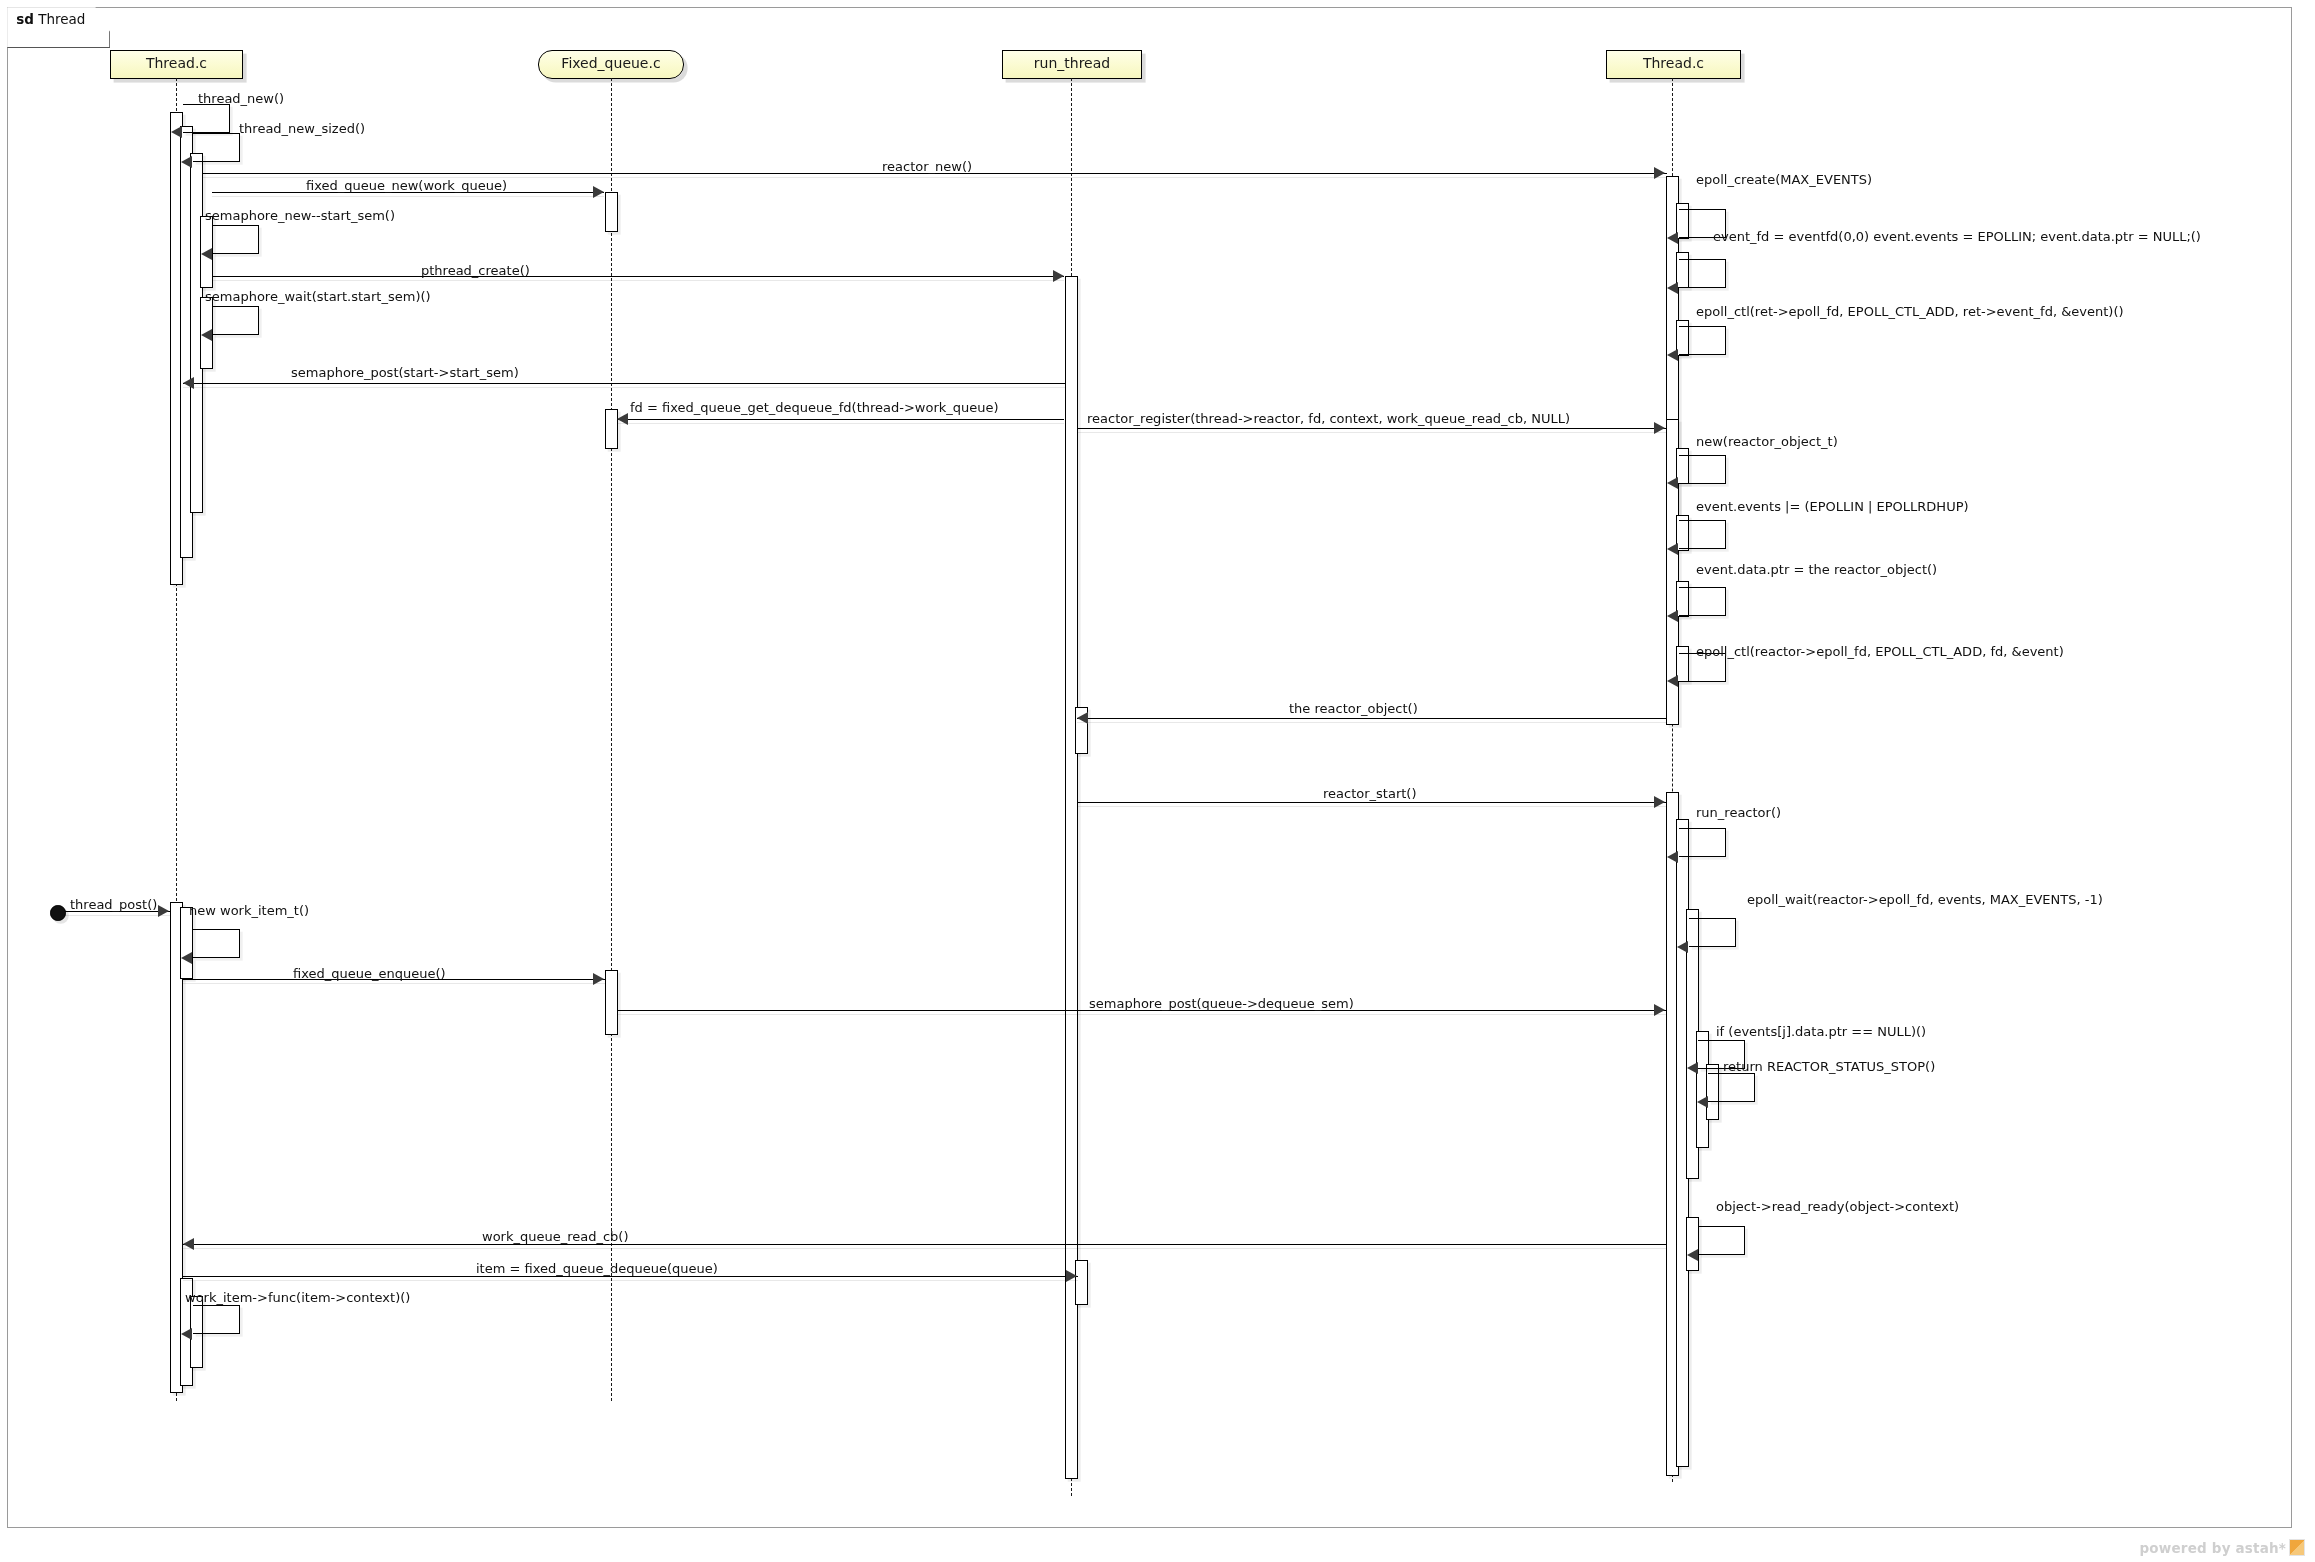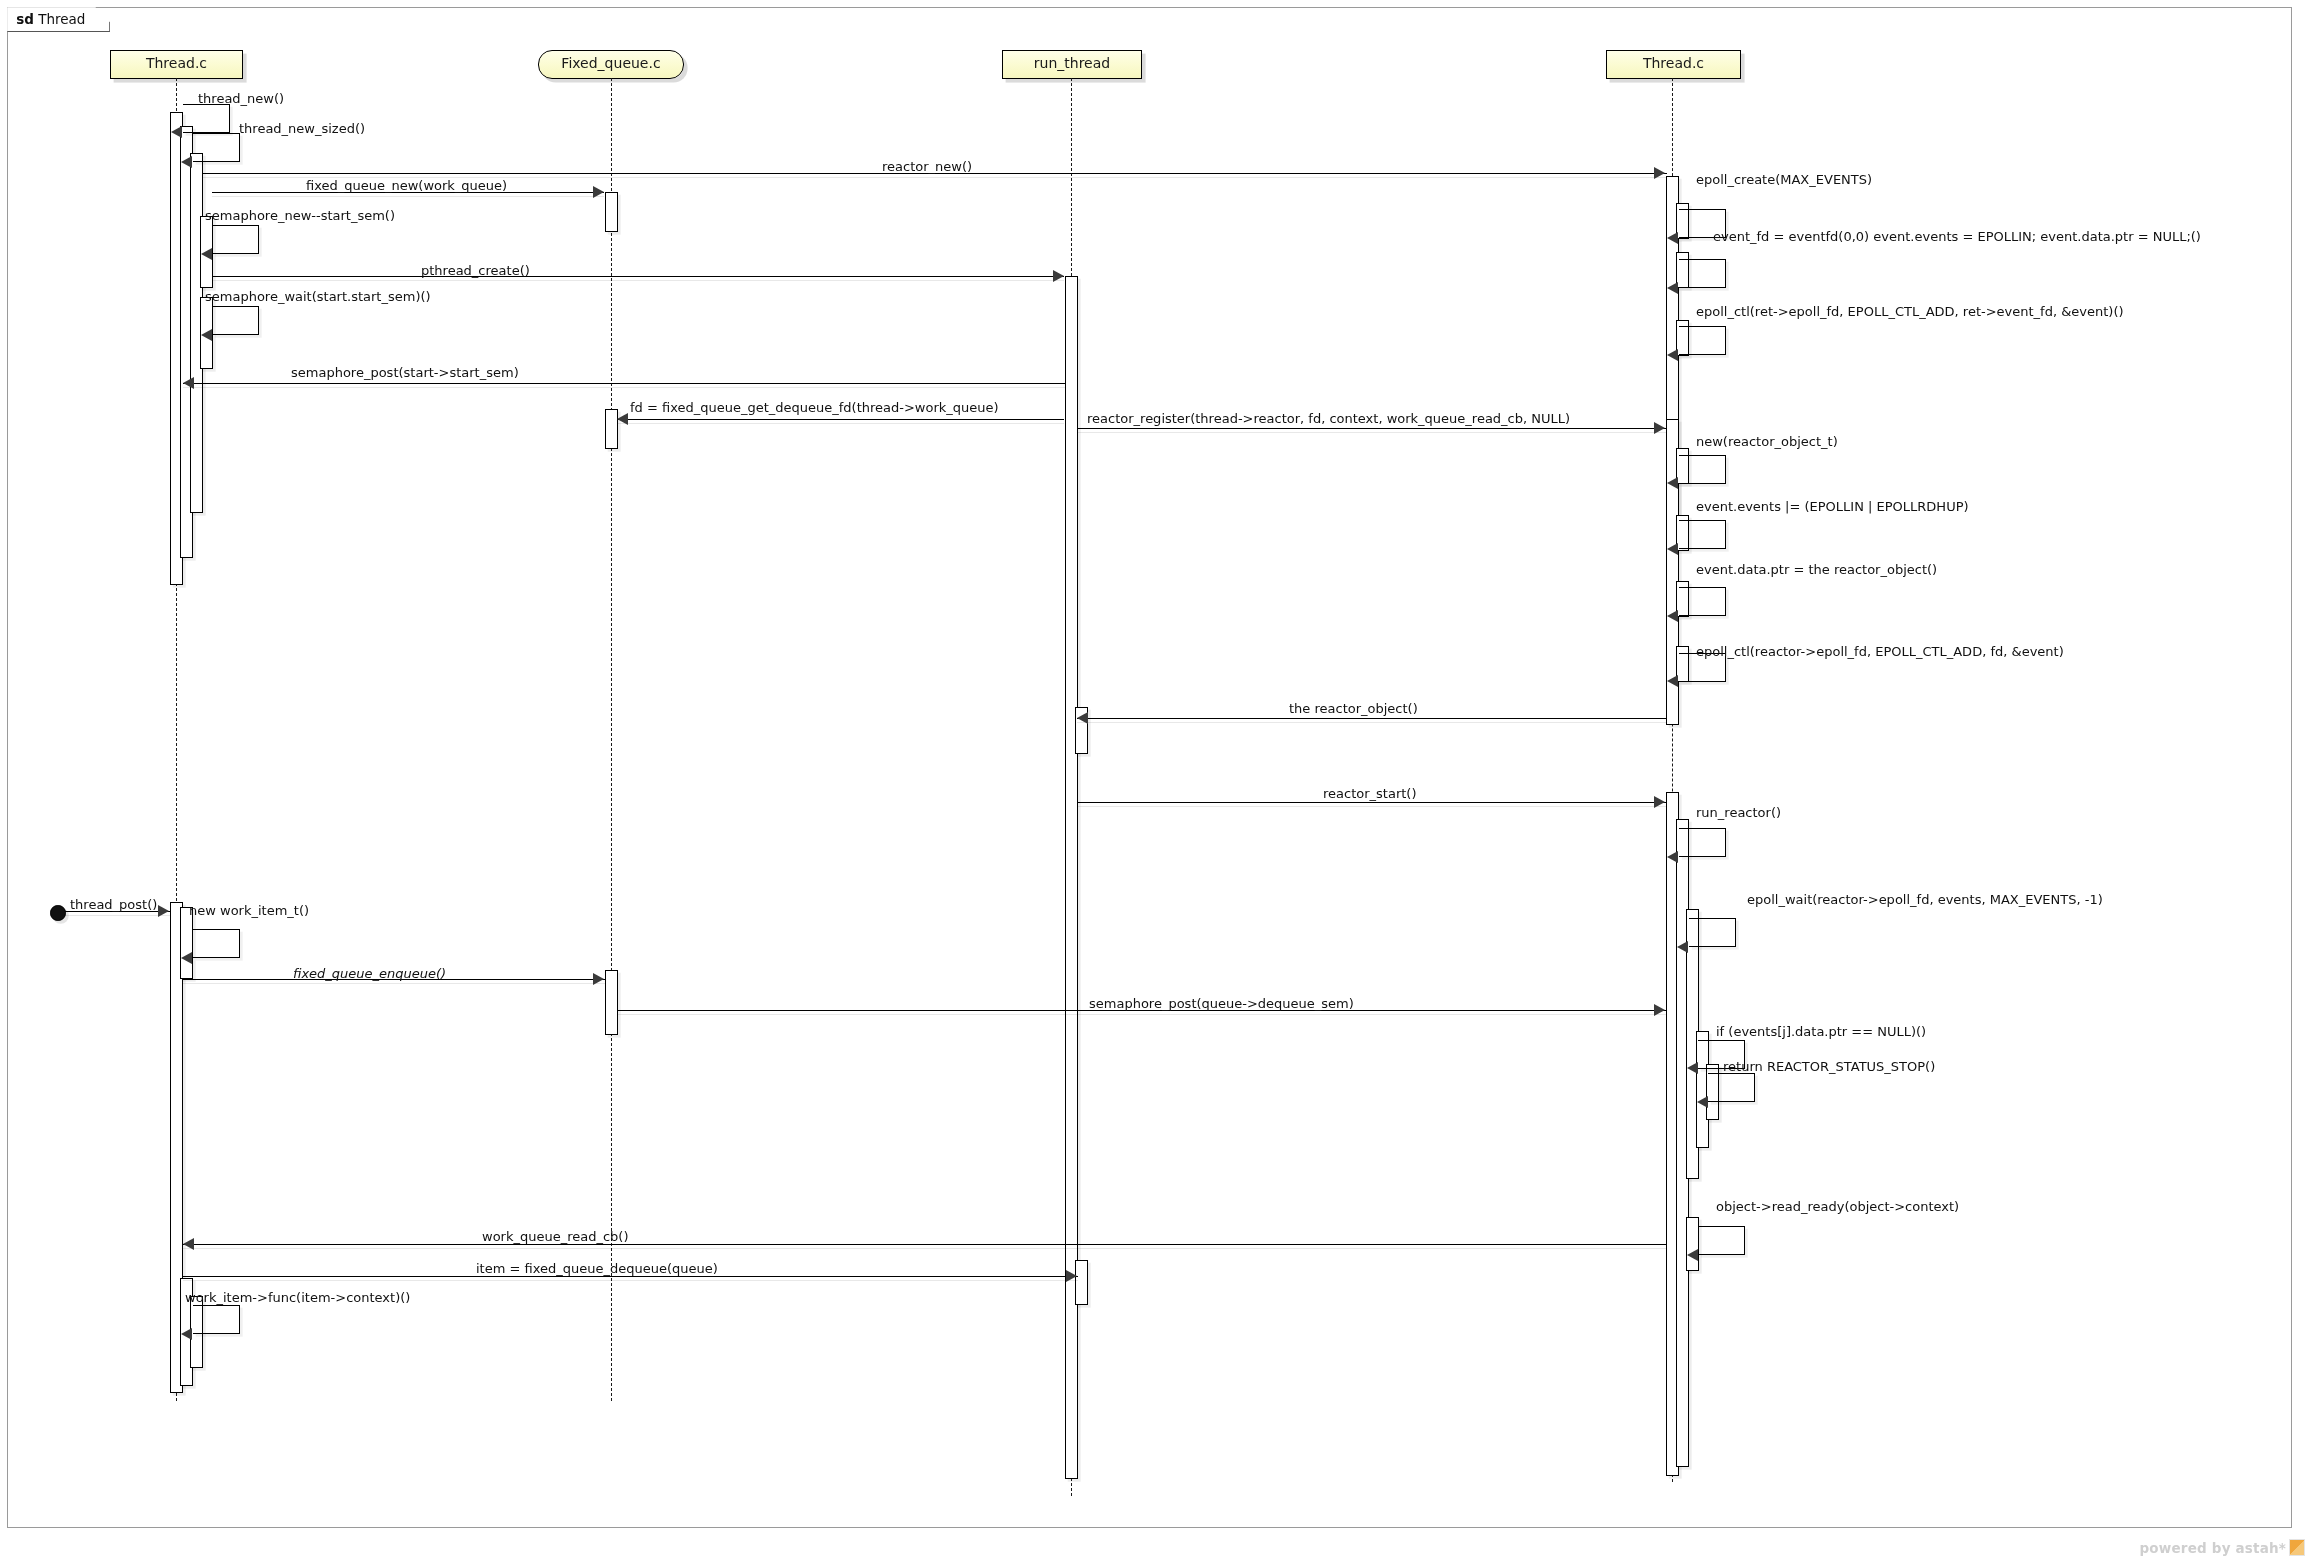--- a/index.html
+++ b/index.html
@@ -19,21 +19,21 @@
     position:absolute;
     left:7.2px; top:7.2px;
     width:2285px; height:1521px;
     border:0.9px solid #9a9a9a;
     background:#ffffff;
     box-sizing:border-box;
   }
   .frame-tab{
     position:absolute;
     left:7.2px; top:7.2px;
-    height:25px;
+    height:41px;
     padding:2.7px 23.4px 2.7px 9px;
     border:0.9px solid #555;
     border-top:none;border-left:none;
     background:#ffffff;
     font-size:13.5px;
     color:#111;
     box-sizing:border-box;
     line-height:18px;
     white-space:nowrap;
     clip-path:polygon(0 0, calc(100% - 14.4px) 0, 100% 60%, 100% 100%, 0 100%);
@@ -275,21 +275,21 @@
       <div class="msg-label" style="left: 1747px; top: 893px;">epoll_wait(reactor-&gt;epoll_fd, events, MAX_EVENTS, -1)</div>
       <div class="msg" style="left: 63px; top: 911px; width: 107px;"></div>
       <div class="arrow-r" style="left: 158px; top: 911px;"></div>
       <div class="found-dot" style="left: 50px; top: 905px;"></div>
       <div class="msg-label" style="left: 70px; top: 898px;">thread_post()</div>
       <div class="self" style="left: 193px; top: 929px; width: 47px; height: 29px;"></div>
       <div class="arrow-l" style="left: 181px; top: 958px;"></div>
       <div class="msg-label" style="left: 189px; top: 904px;">new work_item_t()</div>
       <div class="msg" style="left: 183px; top: 979px; width: 422px;"></div>
       <div class="arrow-r" style="left: 593px; top: 979px;"></div>
-      <div class="msg-label" style="left: 293px; top: 967px; font-style: italic;">fixed_queue_enqueue()</div>
+      <div class="msg-label" style="left: 293px; top: 967px;">fixed_queue_enqueue()</div>
       <div class="msg" style="left: 617px; top: 1010px; width: 1049px;"></div>
       <div class="arrow-r" style="left: 1654px; top: 1010px;"></div>
       <div class="msg-label" style="left: 1089px; top: 997px;">semaphore_post(queue-&gt;dequeue_sem)</div>
       <div class="self" style="left: 1698px; top: 1040px; width: 47px; height: 29px;"></div>
       <div class="arrow-l" style="left: 1687px; top: 1068px;"></div>
       <div class="msg-label" style="left: 1716px; top: 1025px;">if (events[j].data.ptr == NULL)()</div>
       <div class="self" style="left: 1708px; top: 1073px; width: 47px; height: 29px;"></div>
       <div class="arrow-l" style="left: 1697px; top: 1102px;"></div>
       <div class="msg-label" style="left: 1723px; top: 1060px;">return REACTOR_STATUS_STOP()</div>
       <div class="self" style="left: 1698px; top: 1226px; width: 47px; height: 29px;"></div>

